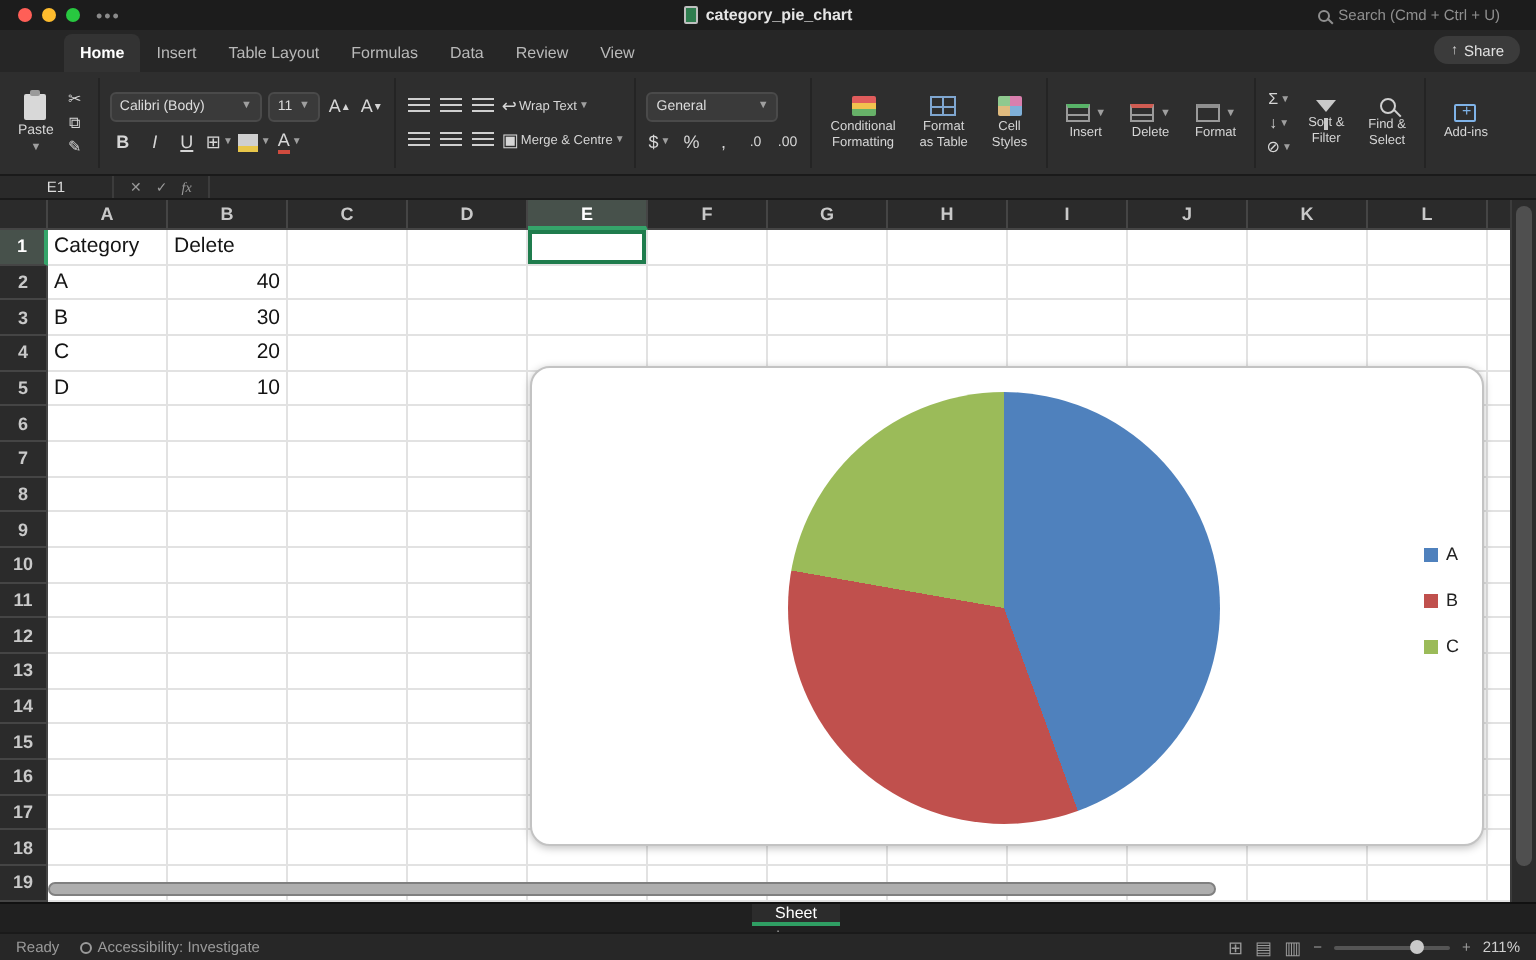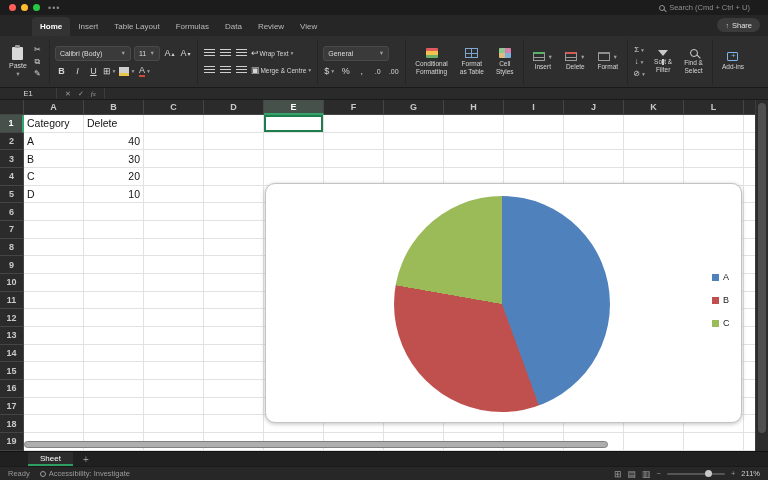--- a/index.html
+++ b/index.html
@@ -90,21 +90,21 @@
   .hscroll-thumb { position:absolute; top:441px; left:24px; width:584px; height:7px; background:#aeaeae; border:1px solid #808080; border-radius:4px; z-index:8; }
 
   
   .chart { position:absolute; left:265px; top:183px; width:477px; height:240px; background:#ffffff; border:1px solid #c3c3c3; border-radius:10px; box-shadow:0 1px 4px rgba(0,0,0,.25); z-index:5; }
   .pie { position:absolute; left:128px; top:12px; width:216px; height:216px; border-radius:50%; }
   .legend { position:absolute; left:446px; top:88px; display:flex; flex-direction:column; gap:13px; }
   .legend-item { display:flex; align-items:center; gap:4px; font-size:9px; color:#222; }
   .swatch { width:7px; height:7px; display:inline-block; }
 
   
-  .sheetbar { position:absolute; top:451px; left:0; width:768px; height:15px; background:#202020; border-top:1px solid #111; display:flex; align-items:center; }
+  .sheetbar { position:absolute; top:451px; left:0; width:768px; height:15px; background:#202020; border-top:1px solid #111; display:flex; align-items:center;flex-direction:column; }
   .sheet-tab { margin-left:28px; height:100%; display:flex; align-items:center; padding:0 12px; color:#ffffff; font-size:8px; background:#2c2c2c; border-bottom:2px solid #2f9e63; }
   .add-sheet { color:#9a9a9a; font-size:10px; margin-left:10px; }
 
   
   .statusbar { position:absolute; top:466px; left:0; width:768px; height:14px; background:#272727; border-top:1px solid #1a1a1a; display:flex; align-items:center; color:#9a9a9a; font-size:7.5px; }
   .sb-left { display:flex; align-items:center; gap:10px; margin-left:8px; }
   .acc { display:flex; align-items:center; gap:3px; }
   .acc-ico { width:6px; height:6px; border:1px solid #9a9a9a; border-radius:50%; }
   .sb-right { position:absolute; right:8px; display:flex; align-items:center; gap:6px; }
   .view-ico { font-size:9px; color:#9a9a9a; }
@@ -115,20 +115,24 @@
 </head>
 <body>
 
 <div class="titlebar">
   <div class="lights">
     <span class="light l-red"></span>
     <span class="light l-yellow"></span>
     <span class="light l-green"></span>
   </div>
   <span class="tb-dots">•••</span>
+  <div class="tb-center">
+    <span class="doc-ico"></span>
+    <span class="tb-title">category_pie_chart</span>
+  </div>
   <div class="tb-search">
     <span class="mag"></span>
     <span>Search (Cmd + Ctrl + U)</span>
   </div>
 </div>
 
 <div class="tabbar">
   <div class="tabs" id="ribbon-tabs">
       <div class="tab active">Home</div>
       <div class="tab">Insert</div>

